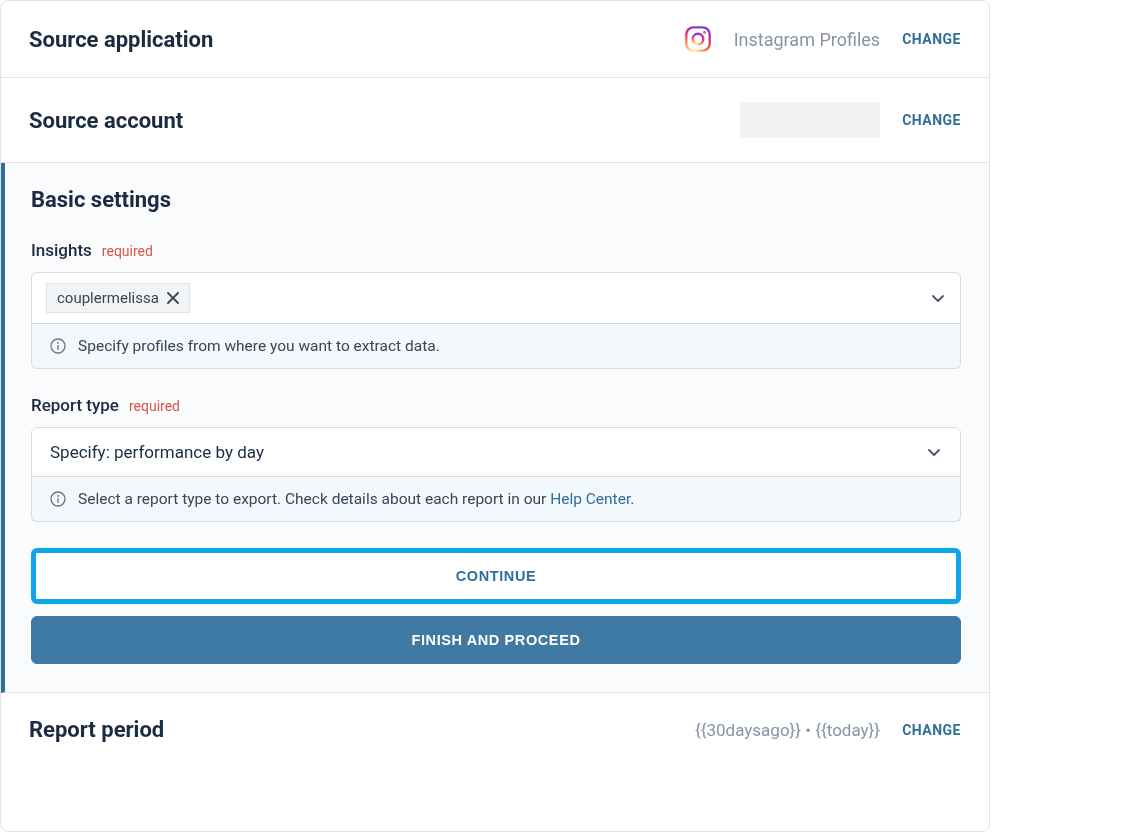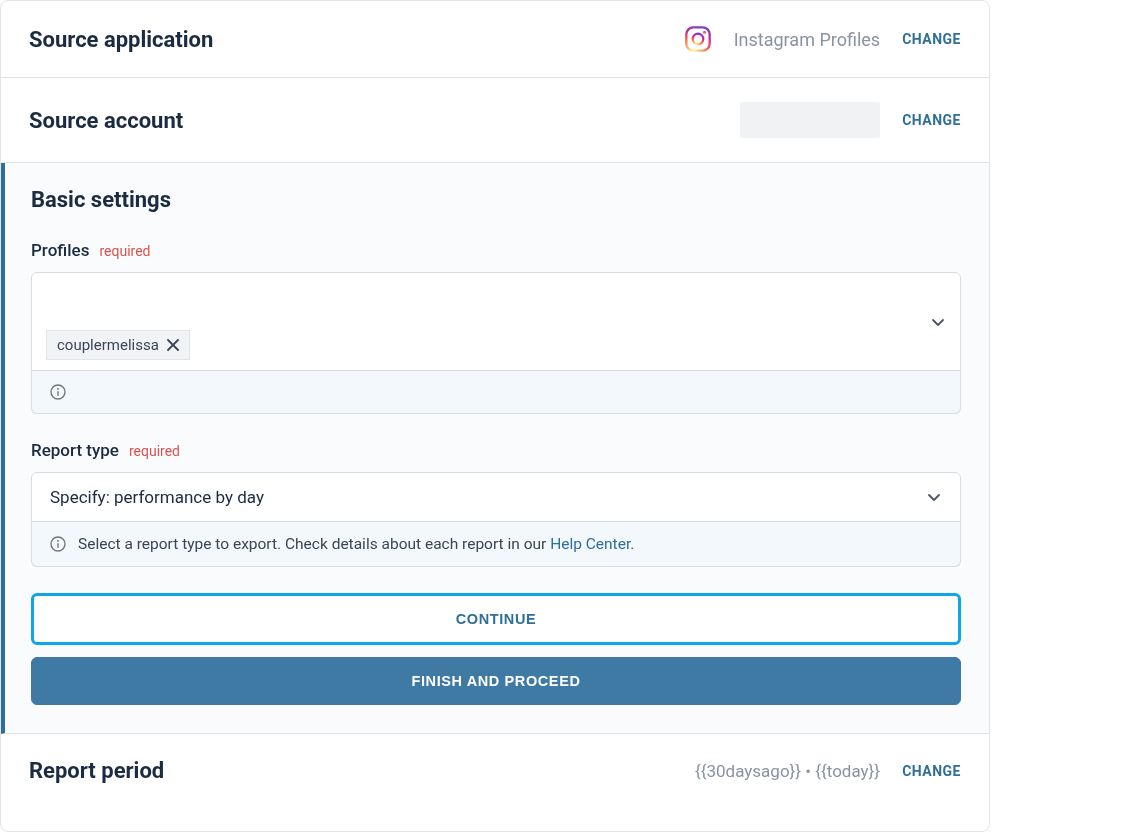--- a/index.html
+++ b/index.html
@@ -123,21 +123,20 @@
     .chip {
       display: inline-flex;
       align-items: center;
       gap: 8px;
       background: #f1f3f6;
       border: 1px solid #e1e5ea;
       border-radius: 0;
       padding: 5px 10px;
       font-size: 15px;
       color: #3a4556;
-      margin-top: 47px;
     }
     .chip-close {
       cursor: pointer;
       display: inline-flex;
       align-items: center;
       color: #3a4556;
     }
     .chip-close svg {
       width: 12px;
       height: 12px;
@@ -193,21 +192,21 @@
       font-weight: 700;
       letter-spacing: 0.6px;
       text-transform: uppercase;
       cursor: pointer;
       text-align: center;
       display: block;
     }
     .btn-outline {
       background: #ffffff;
       color: #2f6f9a;
-      border: 3px solid #0ea5e9;
+      border: 5px solid #0ea5e9;
       margin-bottom: 12px;
     }
     .btn-primary {
       background: #3e7aa3;
       color: #ffffff;
       border: 1px solid #3e7aa3;
     }
 
     .period-value {
       font-size: 17px;
@@ -253,21 +252,21 @@
         <span class="change-link">CHANGE</span>
       </div>
     </div>
   </div>
 
   <div class="section section-active">
     <div class="basic-title">Basic settings</div>
 
     <div class="field-group">
       <div class="field-label-row">
-        <span class="field-label">Profiles</span>
+        <span class="field-label">Insights</span>
         <span class="field-required">required</span>
       </div>
       <div class="select-box">
         <div class="chip">
           <span>couplermelissa</span>
           <span class="chip-close">
             <svg viewBox="0 0 12 12">
                 <path d="M1 1 L11 11 M11 1 L1 11" stroke="currentColor" stroke-width="1.8" stroke-linecap="round"></path>
               </svg>
           </span>
@@ -279,20 +278,21 @@
         </span>
       </div>
       <div class="help-box">
         <span class="info-icon">
           <svg viewBox="0 0 16 16">
               <circle cx="8" cy="8" r="7" stroke="currentColor" stroke-width="1.3" fill="none"></circle>
               <circle cx="8" cy="5" r="0.9" fill="currentColor"></circle>
               <rect x="7.3" y="7" width="1.4" height="5" rx="0.7" fill="currentColor"></rect>
             </svg>
         </span>
+        <span>Specify profiles from where you want to extract data.</span>
       </div>
     </div>
 
     <div class="field-group">
       <div class="field-label-row">
         <span class="field-label">Report type</span>
         <span class="field-required">required</span>
       </div>
       <div class="select-box single-value">
         <span class="select-value">Specify: performance by day</span>

